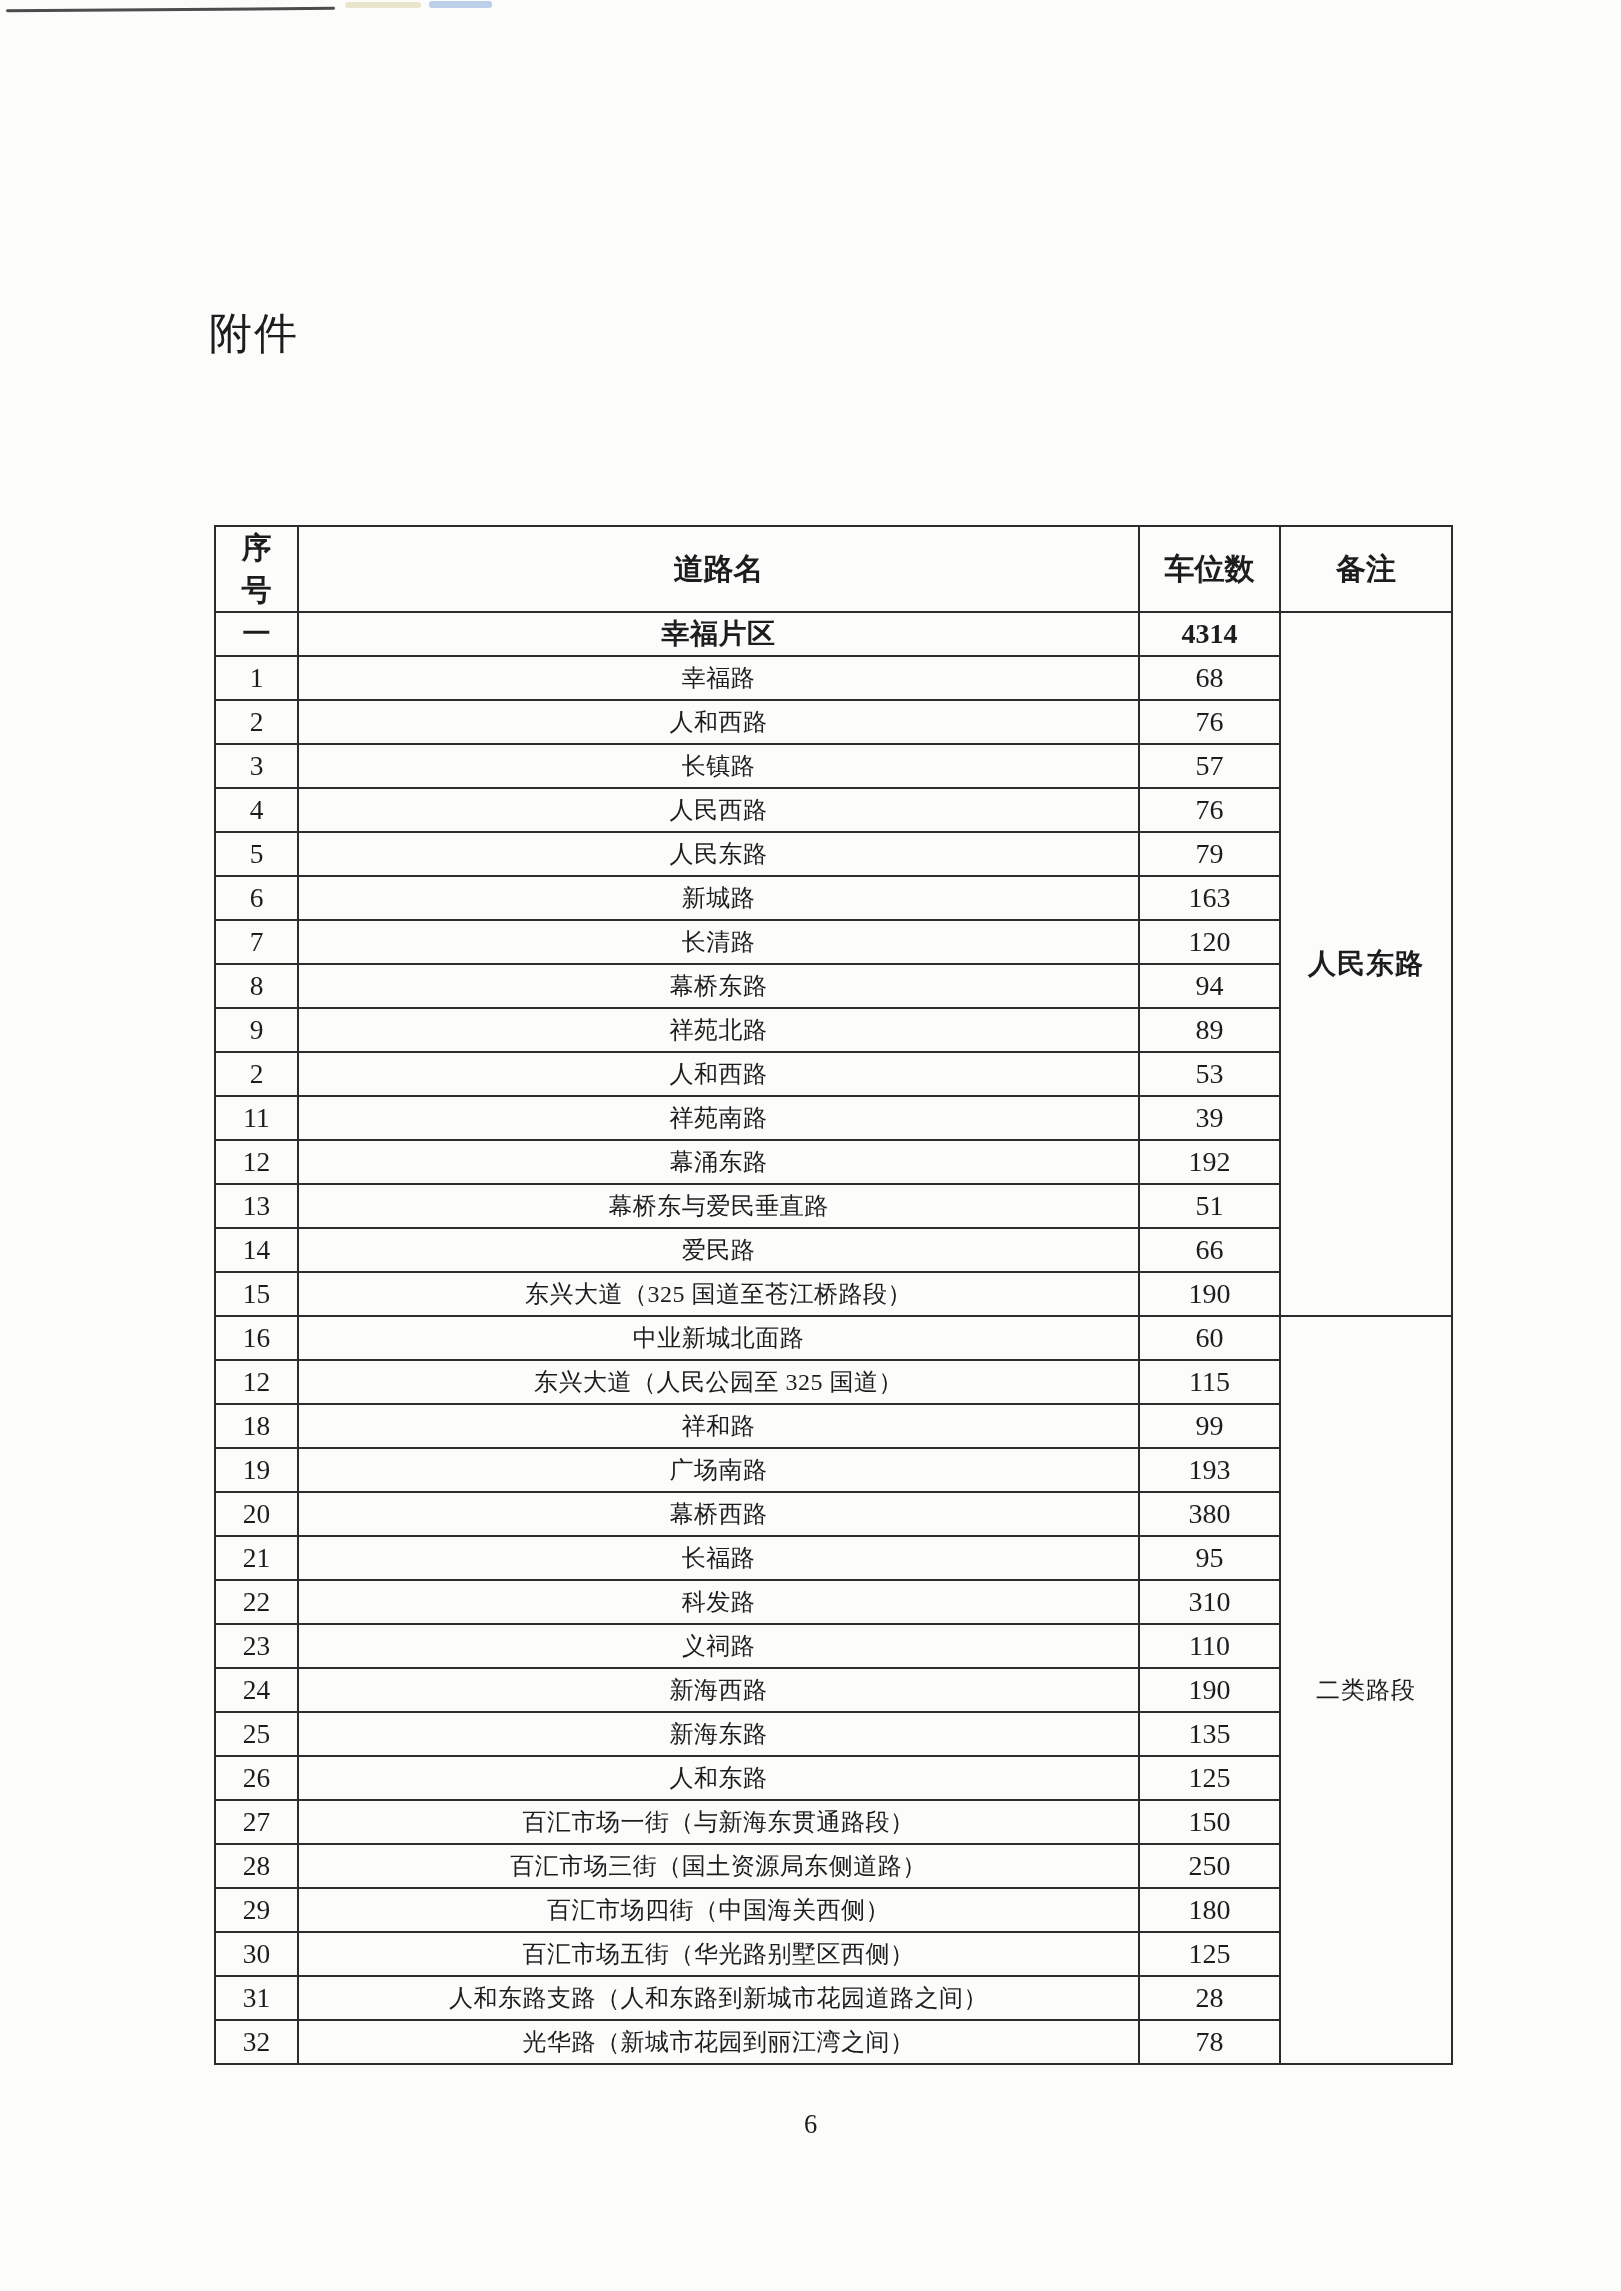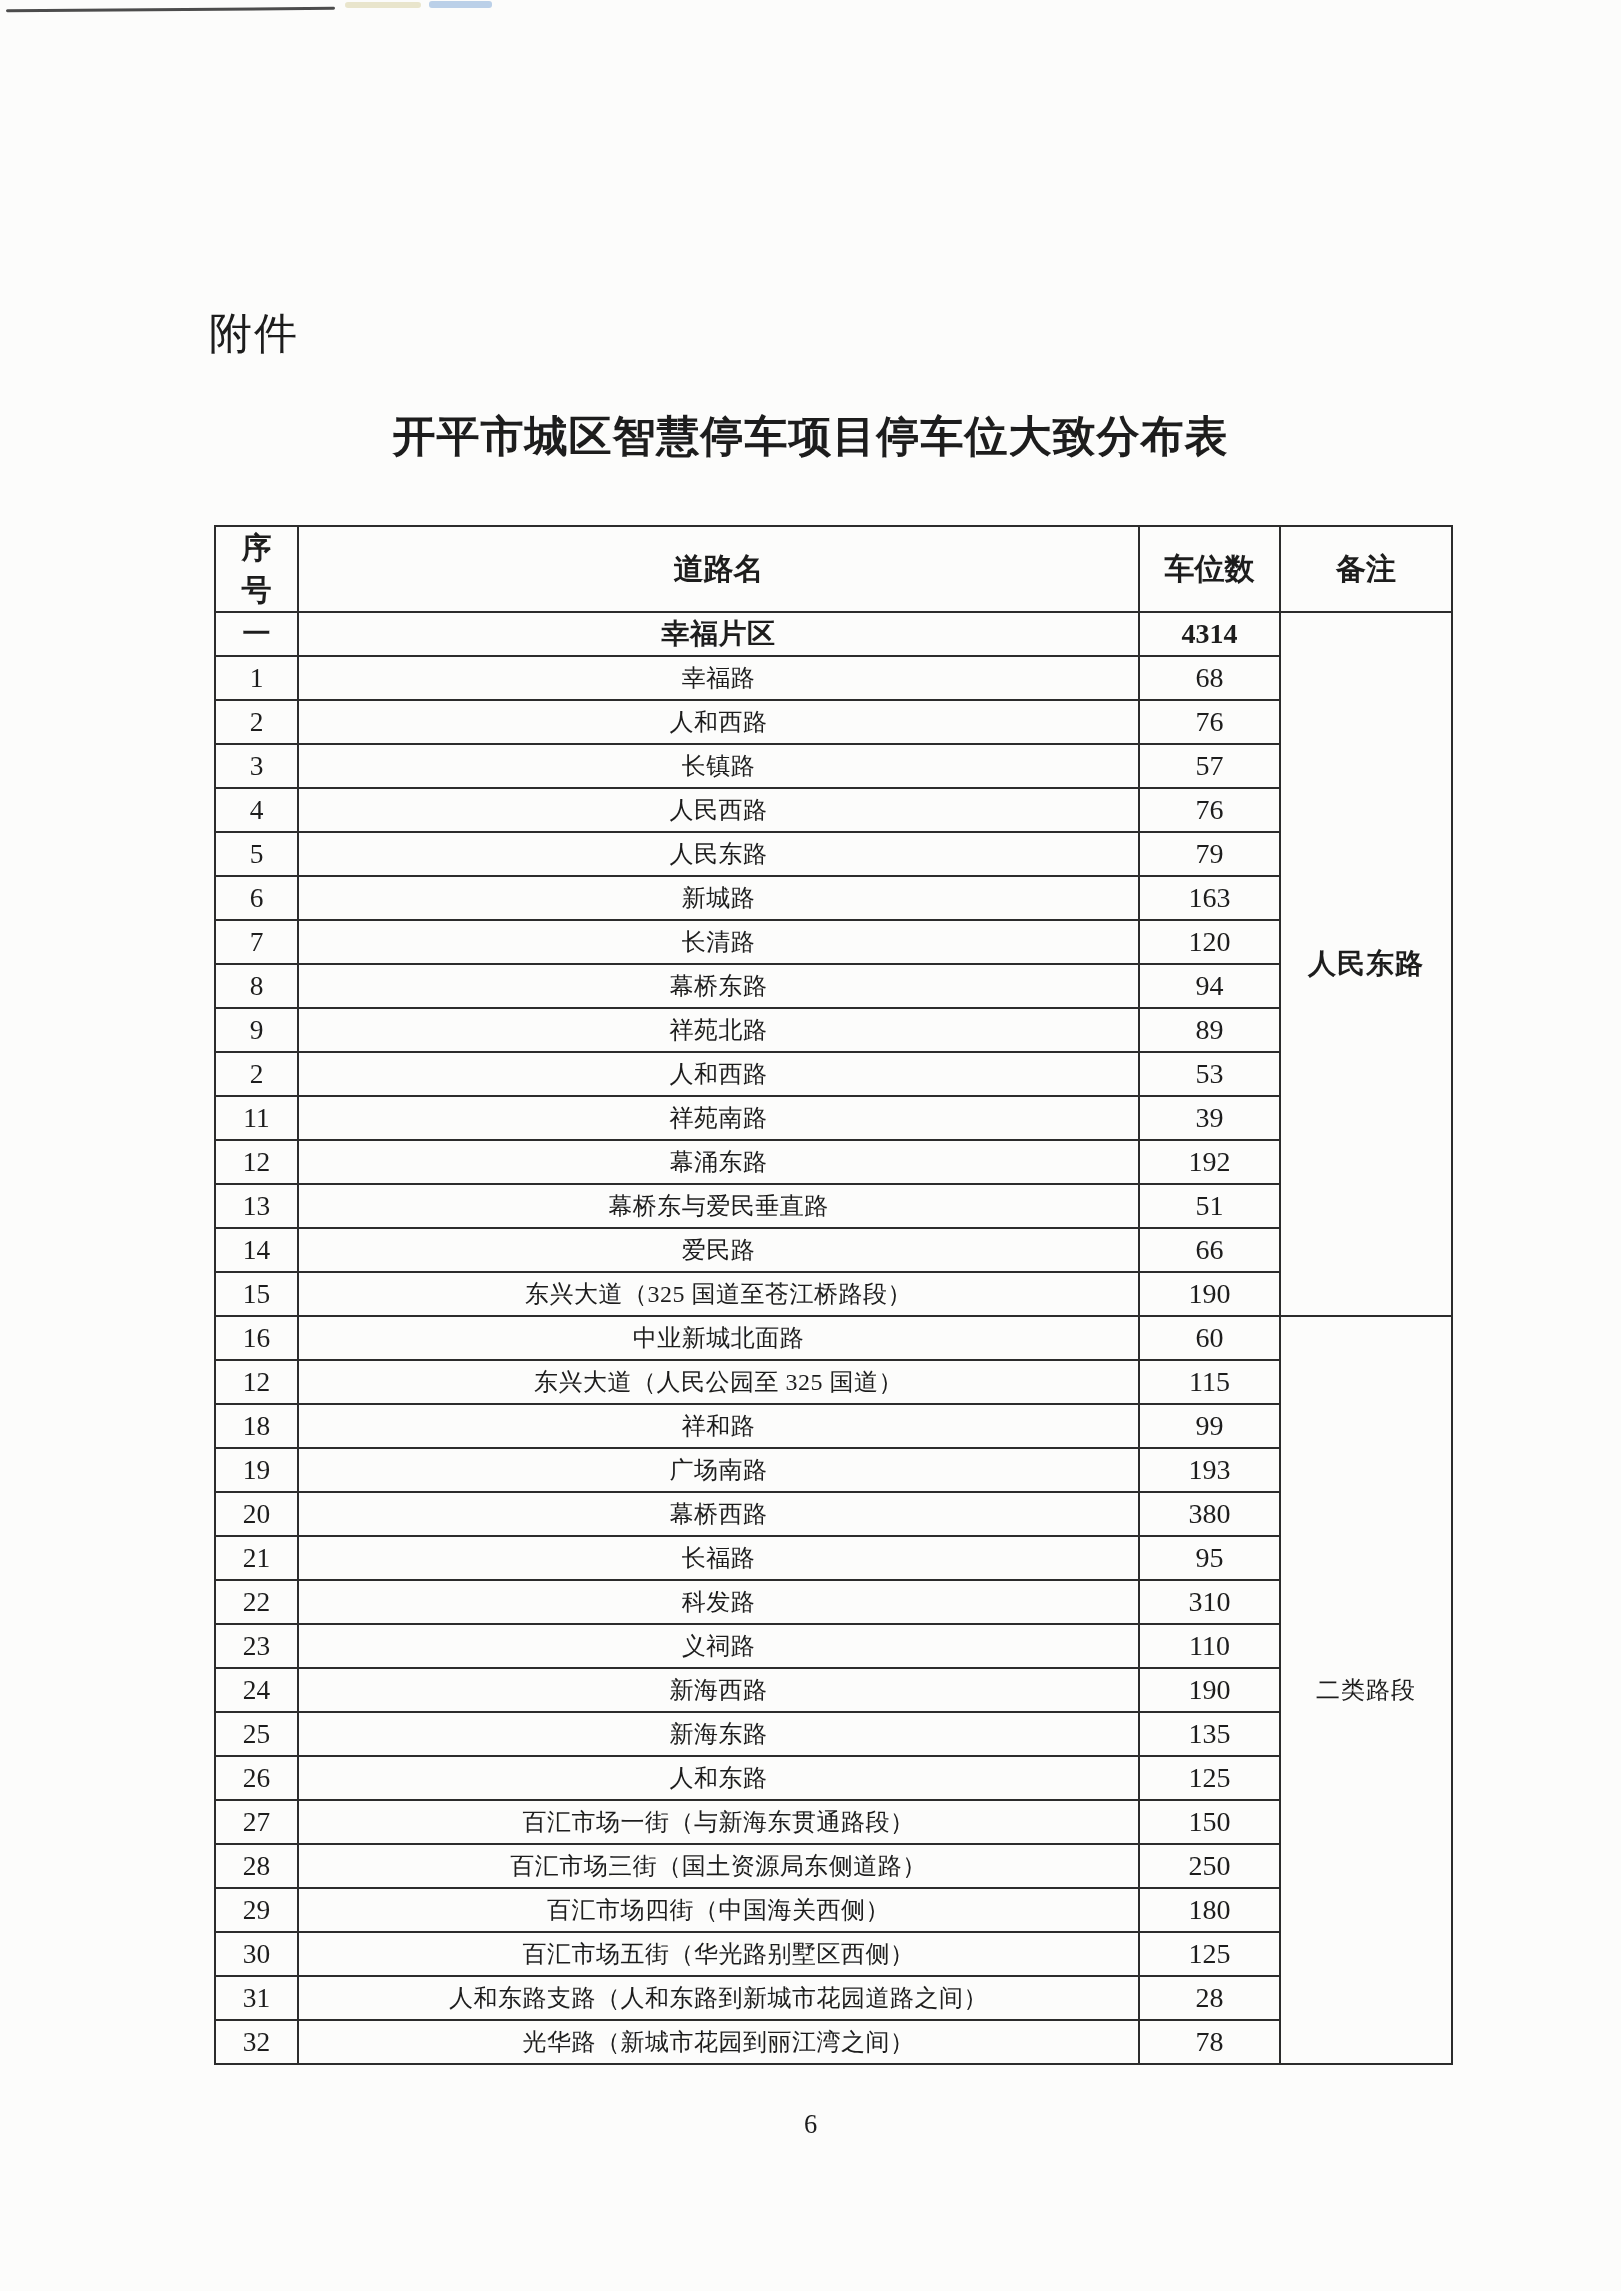--- a/index.html
+++ b/index.html
@@ -67,21 +67,20 @@
 <body>
 
 <div id="page">
 
   <div class="scan-line"></div>
   <div class="scan-smudge-yellow"></div>
   <div class="scan-smudge-blue"></div>
 
   <div class="attachment-label">附件</div>
 
-  <div class="doc-title">开平市城区智慧停车项目停车位大致分布表</div>
 
   <table class="parking">
     <colgroup>
       <col class="c-no">
         <col class="c-road">
         <col class="c-cnt">
         <col class="c-rem">
     </colgroup>
     <thead>
       <tr>

